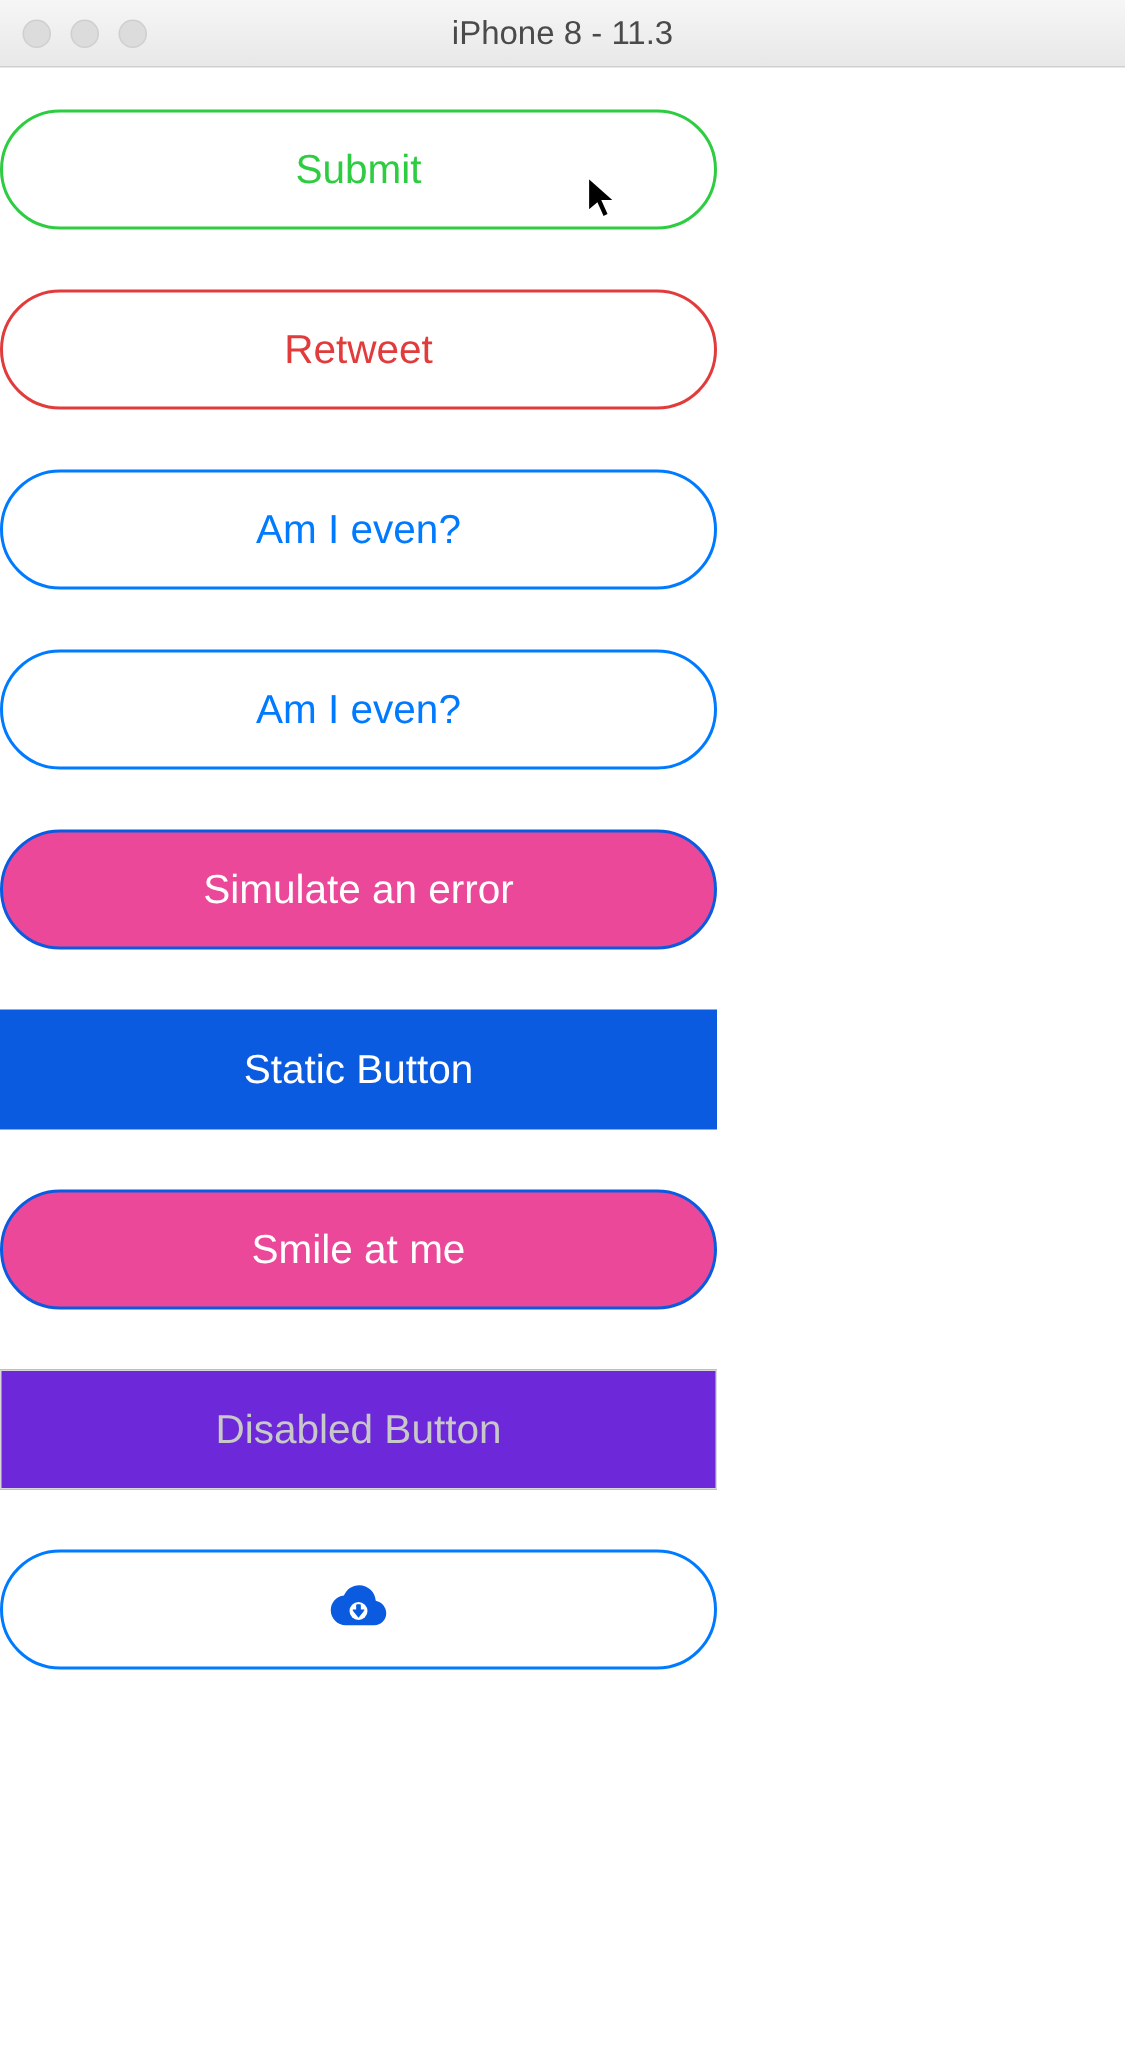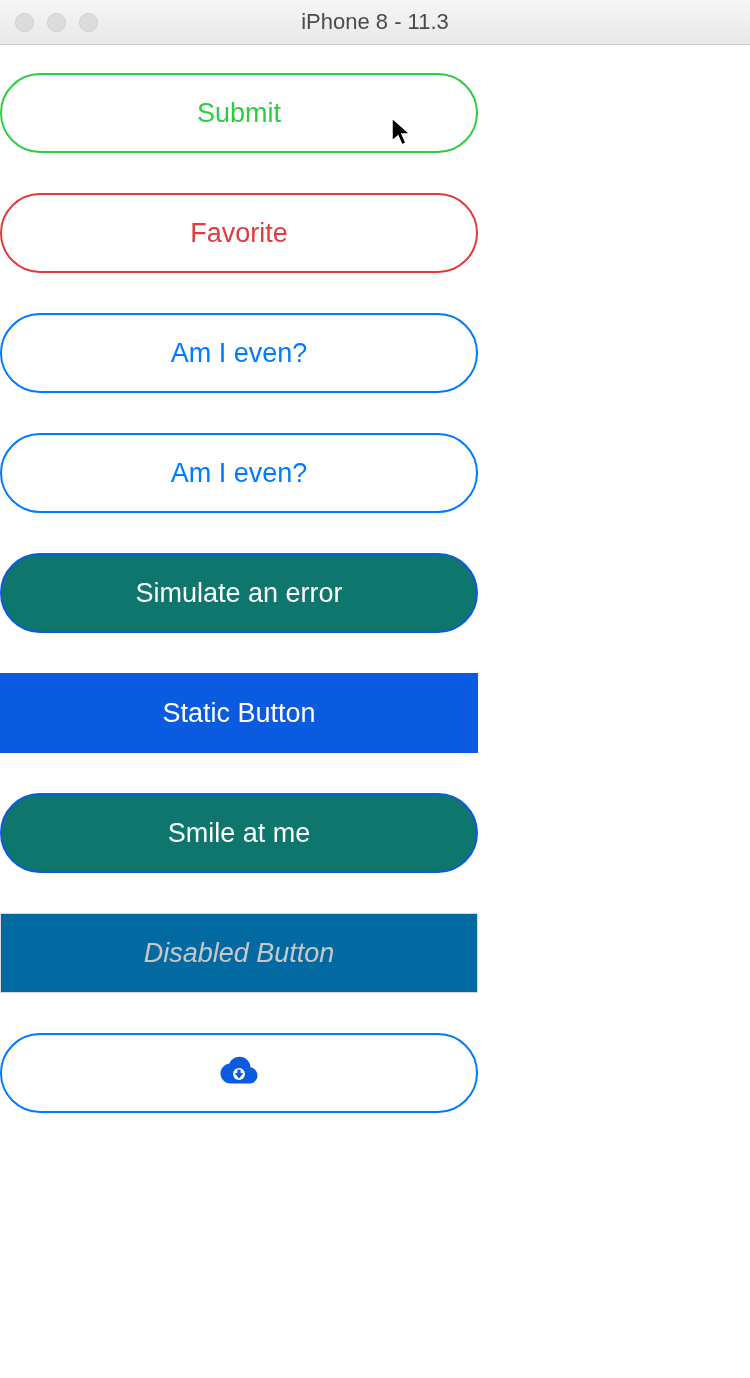--- a/index.html
+++ b/index.html
@@ -54,37 +54,36 @@
       display: flex;
       align-items: center;
       justify-content: center;
       cursor: pointer;
       margin-bottom: 40px;
     }
     .btn-green { border-color: #2ecc40; color: #2ecc40; }
     .btn-blue { border-color: #007aff; color: #007aff; }
     .btn-red { border-color: #e23b3b; color: #e23b3b; }
     .btn-filled {
-      background: #0f766e;
+      background: #ec4899;
       border-color: #0a5be0;
       color: #fff;
     }
     .btn-rect {
       border-radius: 0;
       background: #0a5be0;
       border: none;
       color: #fff;
     }
     .btn-disabled {
       border-radius: 0;
       border: 1px solid #d8d8d8;
       color: #c8c8c8;
-      background: #0369a1;
+      background: #6d28d9;
       cursor: default;
-      font-style: italic;
     }
     .btn-icon {
       border-color: #007aff;
     }
     .cursor {
       position: absolute;
       top: 117px;
       left: 391px;
       pointer-events: none;
       z-index: 10;
@@ -103,21 +102,21 @@
 </div>
 
 <div class="content">
 
   <div class="btn btn-green">
     <span>Submit</span>
   </div>
 
 
   <div class="btn btn-red">
-    <span>Favorite</span>
+    <span>Retweet</span>
   </div>
 
   <div class="btn btn-blue">
     <span>Am I even?</span>
   </div>
 
   <div class="btn btn-blue">
     <span>Am I even?</span>
   </div>
 

